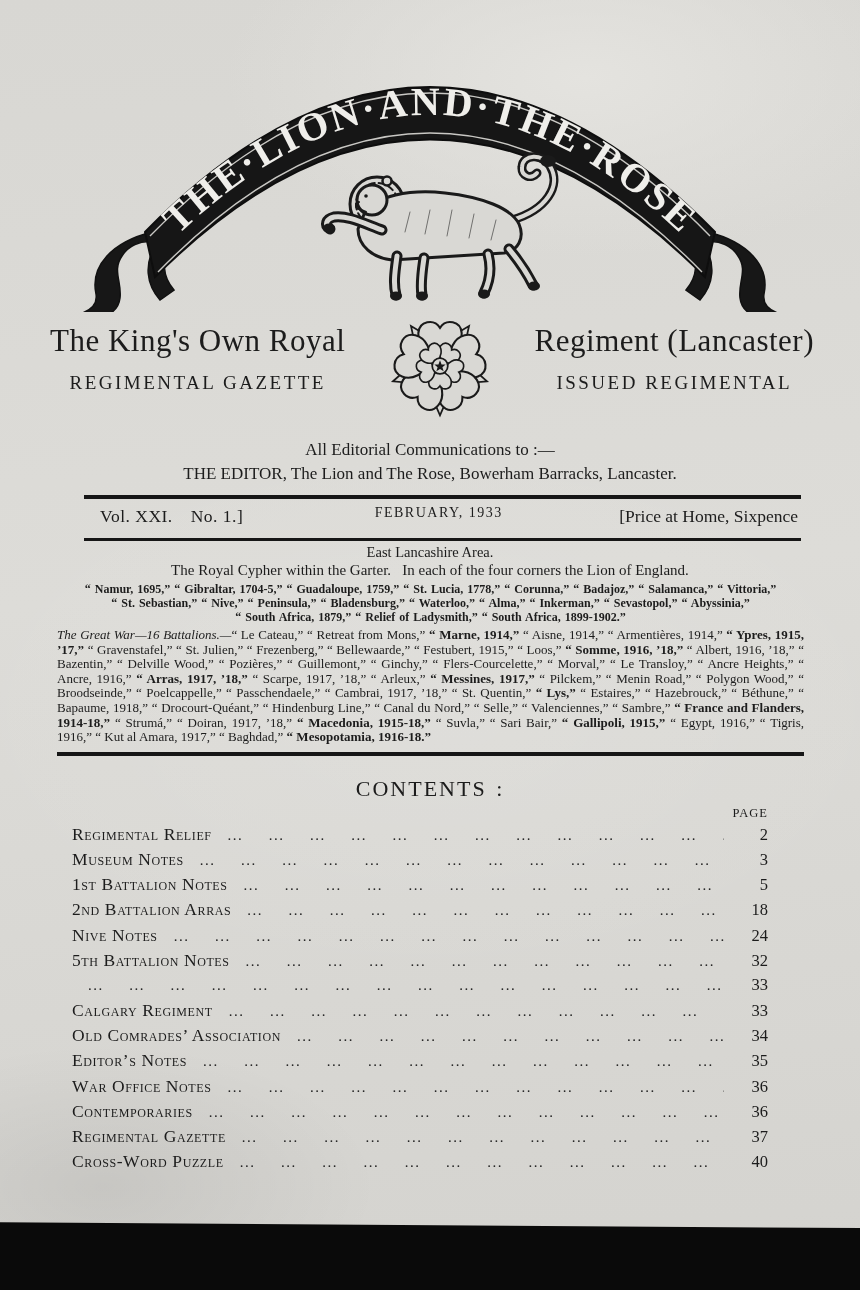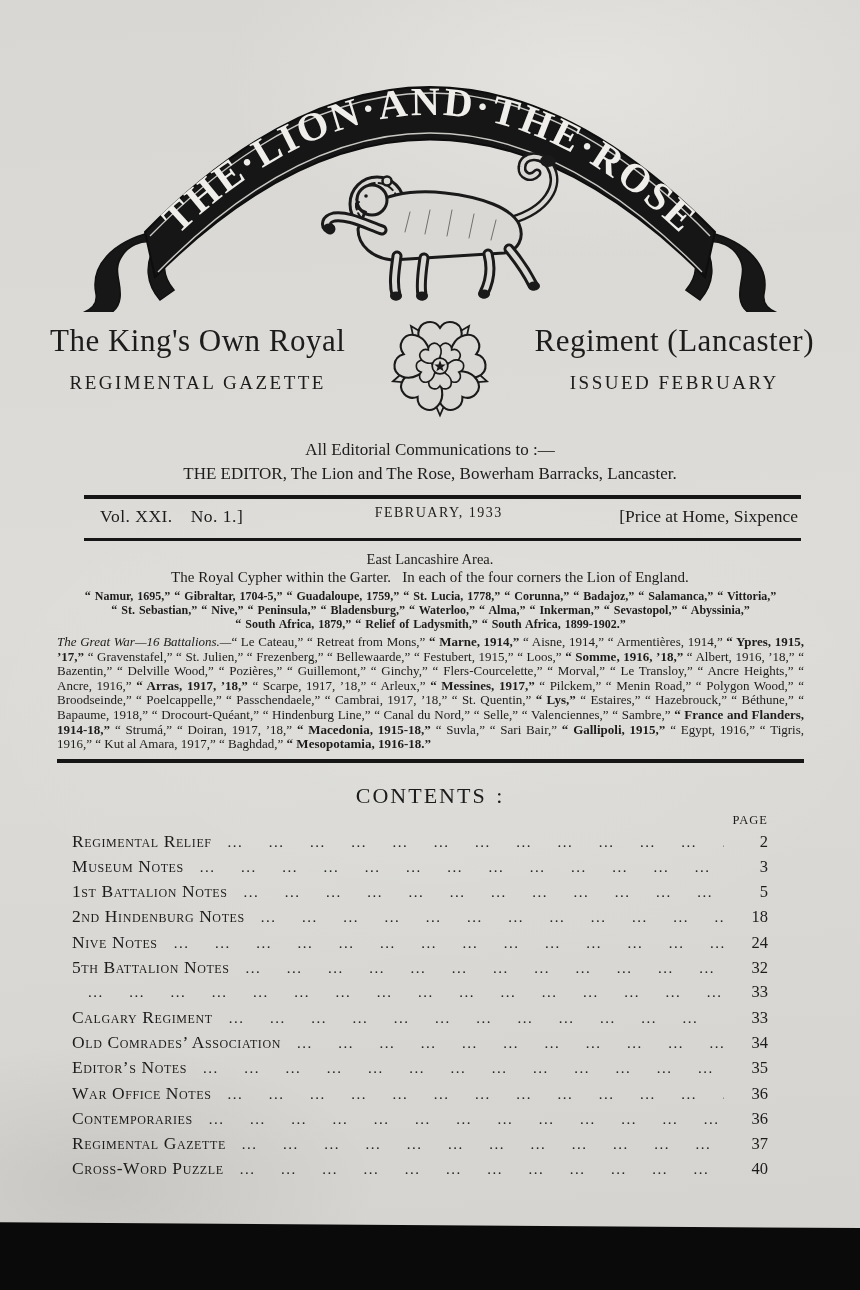--- a/index.html
+++ b/index.html
@@ -33,21 +33,21 @@
   .rule{border:0;background:#161616;}
   .rule-issue{height:3.5px;margin:9px 59px 0 84px;}
   .rule-wide{height:4px;margin:7px 56px 0 57px;}
   .issue-row{
     position:relative;margin:4px 62px 0 100px;height:26px;font-size:17.5px;
   }
   .issue-vol{position:absolute;left:0;top:3px;letter-spacing:0.5px;}
   .issue-no{margin-left:18px;}
   .issue-date{position:absolute;left:50%;transform:translateX(-58%);top:2px;font-size:14px;letter-spacing:1.5px;}
   .issue-price{position:absolute;right:0;top:3px;}
-  .area-line{text-align:center;font-size:14.5px;margin-top:10px;}
+  .area-line{text-align:center;font-size:14.5px;margin-top:3px;}
   .cypher-line{text-align:center;font-size:15px;margin-top:1px;white-space:pre-wrap;}
   .honours{margin:3px 56px 0 57px;}
   .honour-line{
     text-align:center;font-weight:700;font-size:12px;line-height:14px;
     white-space:nowrap;word-spacing:1px;
   }
   .great-war{
     margin:4px 56px 0 57px;font-size:13px;line-height:14.6px;text-align:justify;
   }
   .great-war .b{font-weight:700;}
@@ -180,21 +180,21 @@
           <use href="#petal" transform="rotate(144)"></use>
             <use href="#petal" transform="rotate(216)"></use>
           <use href="#petal" transform="rotate(288)"></use>
         </g>
         <circle r="9" fill="#d9d8d4" stroke="#1a1a1a" stroke-width="2"></circle>
         <path d="M0,-6.5 L1.8,-1.8 L6.5,-1.8 L2.8,1.4 L4.2,6.2 L0,3.4 L-4.2,6.2 L-2.8,1.4 L-6.5,-1.8 L-1.8,-1.8 Z" fill="#1a1a1a"></path>
       </svg>
     </div>
     <div class="mast-col">
       <div class="mast-title">Regiment (Lancaster)</div>
-      <div class="mast-sub">ISSUED FEBRUARY</div>
+      <div class="mast-sub">ISSUED REGIMENTAL</div>
     </div>
   </div>
 
   <div class="editorial">
     <div>All Editorial Communications to :—</div>
     <div>THE EDITOR, The Lion and The Rose, Bowerham Barracks, Lancaster.</div>
   </div>
 
   <hr class="rule rule-issue">
   <div class="issue-row">
@@ -231,21 +231,21 @@
     <span class="c-page">3</span>
   </div>
 
   <div class="c-row">
     <span class="c-label">1st Battalion Notes</span>
     <span class="c-dots"></span>
     <span class="c-page">5</span>
   </div>
 
   <div class="c-row">
-    <span class="c-label">2nd Hindenburg Notes</span>
+    <span class="c-label">2nd Battalion Arras</span>
     <span class="c-dots"></span>
     <span class="c-page">18</span>
   </div>
 
   <div class="c-row">
     <span class="c-label">Nive Notes</span>
     <span class="c-dots"></span>
     <span class="c-page">24</span>
   </div>
 

